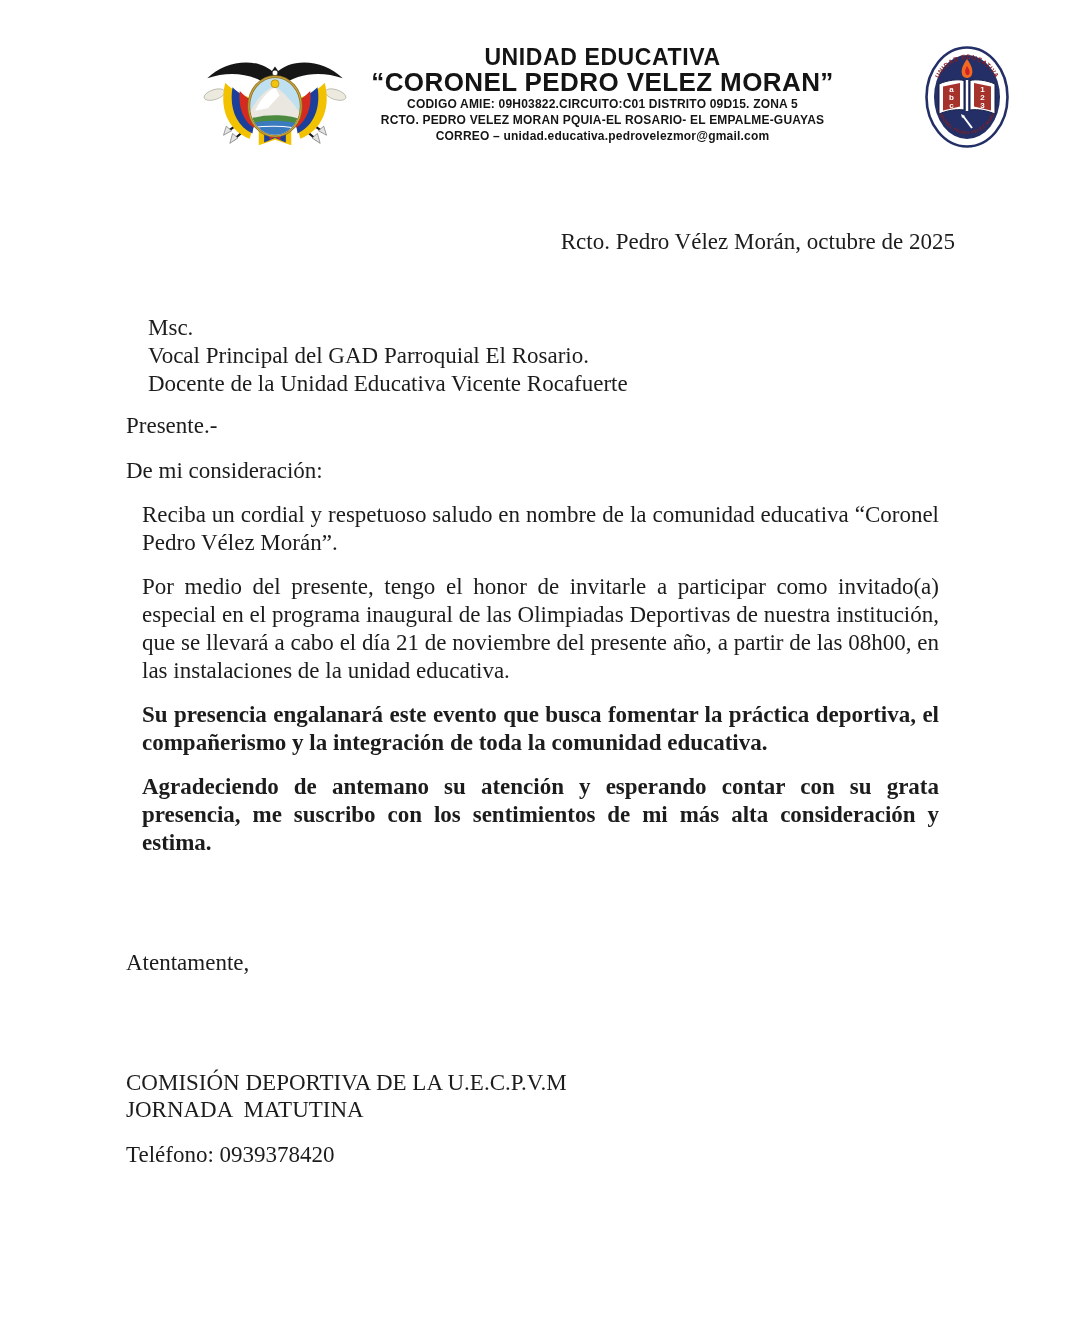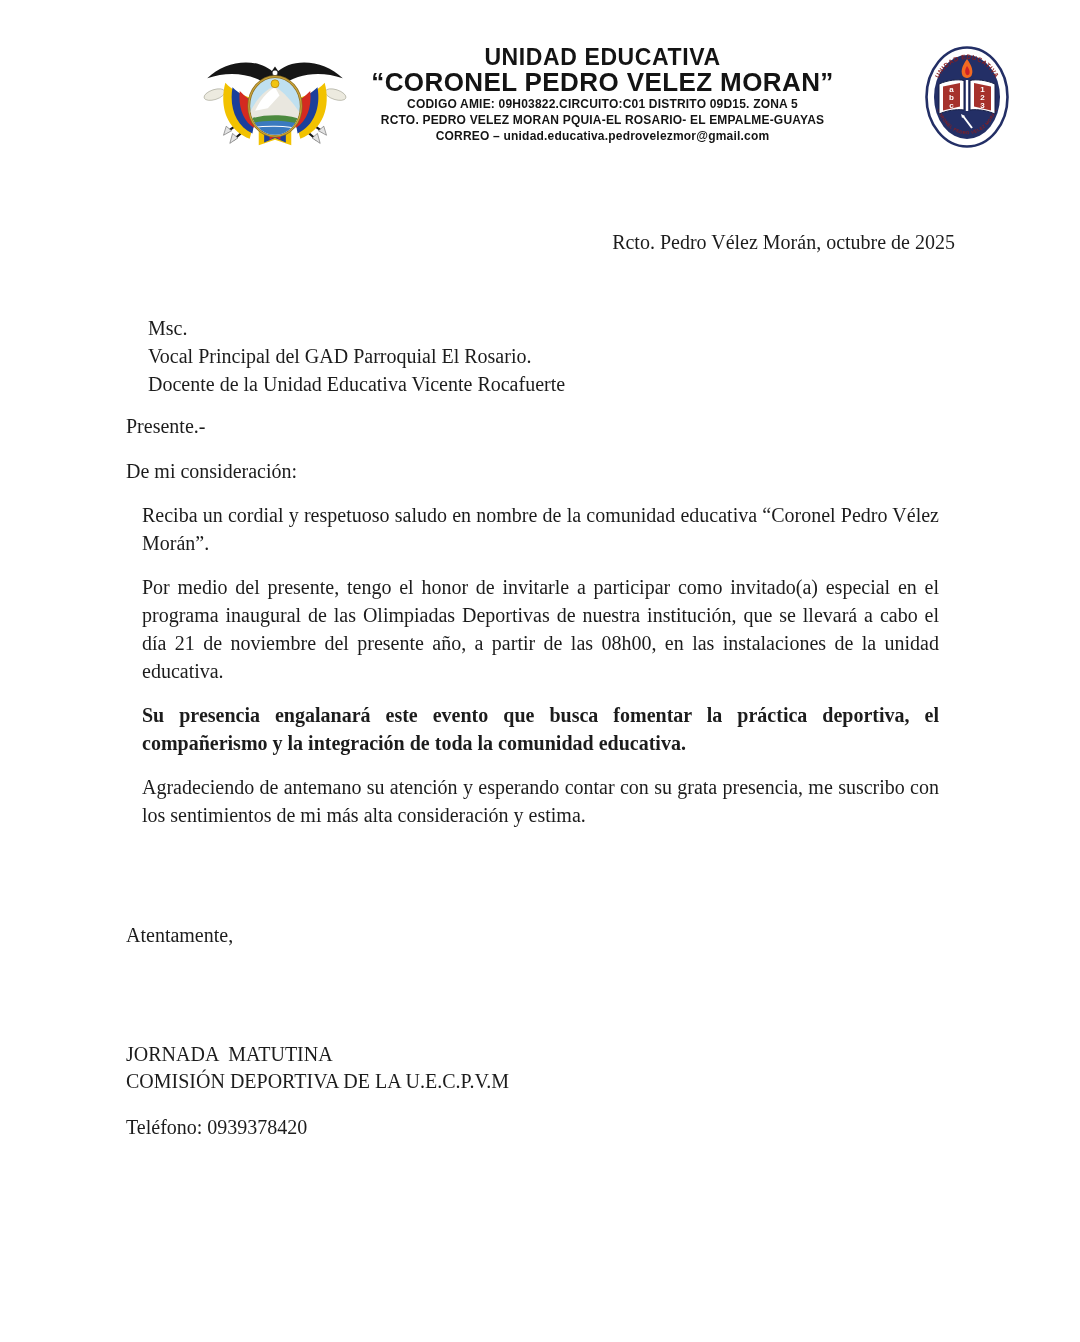--- a/index.html
+++ b/index.html
@@ -24,33 +24,33 @@
     font-weight: 700;
     color: #141414;
   }
   .head-title { font-size: 23px; line-height: 23px; letter-spacing: 0.6px; }
   .head-sub   { font-size: 26px; line-height: 22px; letter-spacing: 0.4px; margin-top: 2px; }
   .head-small { font-size: 12px; line-height: 16px; letter-spacing: 0.2px; }
   .head-small.first { margin-top: 3px; }
   
   .content {
     padding: 0 124px 0 126px;
-    font-size: 20px;
+    font-size: 23px;
     line-height: 28px;
   }
   .date-line { margin-top: 78px; text-align: right; }
   .recipient { margin-top: 58px; }
   .recipient-line { line-height: 28px; margin-left: 22px; }
   .presente { margin-top: 14px; }
   .salutation { margin-top: 17px; }
   p.para { margin: 16px; text-align: justify; }
   .para-1 { margin-top: 12px; }
   .para-2 { margin-top: 17px; }
   .para-3 { margin-top: 11px; font-weight: bold; }
-  .para-4 { margin-top: 18px; }
+  .para-4 { margin-top: 18px; font-weight: bold; }
   .closing { margin-top: 92px; }
   .signature { margin-top: 92px; }
   .signature-line { line-height: 27px; white-space: pre-wrap; }
   .phone-line { margin-top: 18px; }
 </style>
 </head>
 <body>
 
 <div class="page">
 
@@ -179,20 +179,20 @@
     <div class="salutation">De mi consideración:</div>
 
     <p class="para para-1">Reciba un cordial y respetuoso saludo en nombre de la comunidad educativa “Coronel Pedro Vélez Morán”.</p>
     <p class="para para-2">Por medio del presente, tengo el honor de invitarle a participar como invitado(a) especial en el programa inaugural de las Olimpiadas Deportivas de nuestra institución, que se llevará a cabo el día 21 de noviembre del presente año, a partir de las 08h00, en las instalaciones de la unidad educativa.</p>
     <p class="para para-3">Su presencia engalanará este evento que busca fomentar la práctica deportiva, el compañerismo y la integración de toda la comunidad educativa.</p>
     <p class="para para-4">Agradeciendo de antemano su atención y esperando contar con su grata presencia, me suscribo con los sentimientos de mi más alta consideración y estima.</p>
 
     <div class="closing">Atentamente,</div>
 
     <div class="signature">
+      <div class="signature-line">COMISIÓN DEPORTIVA DE LA U.E.C.P.V.M</div>
       <div class="signature-line">JORNADA  MATUTINA</div>
-      <div class="signature-line">COMISIÓN DEPORTIVA DE LA U.E.C.P.V.M</div>
     </div>
 
     <div class="phone-line">Teléfono: 0939378420</div>
 
   </main>
 </div>
 
 </body></html>

